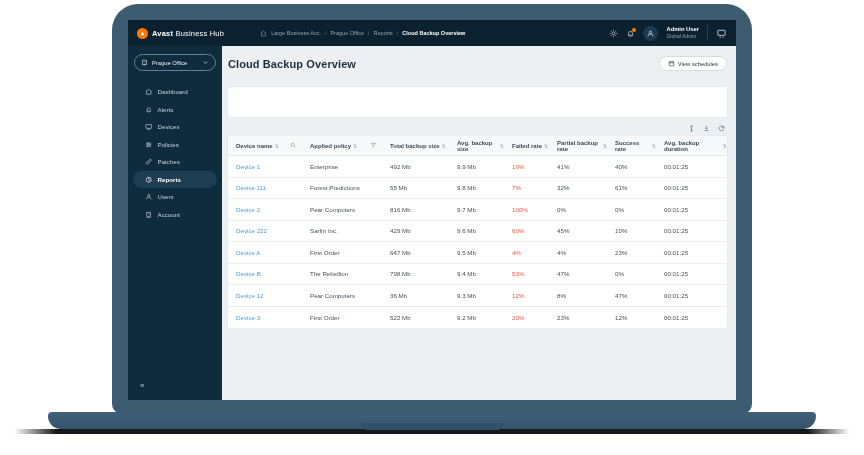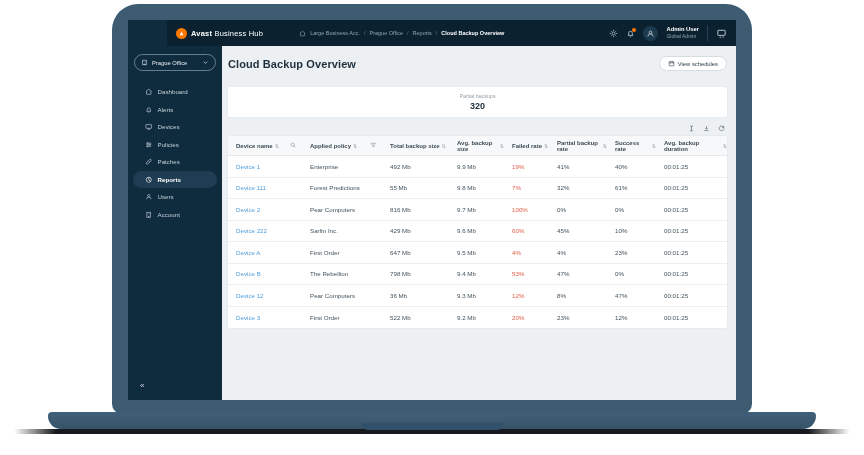--- a/index.html
+++ b/index.html
@@ -14,21 +14,21 @@
   .laptop-notch { position:absolute; left:361px; top:423px; width:143px; height:7px;
     background:#31506a; border-radius:0 0 9px 9px; }
   .laptop-shadow { position:absolute; left:14px; top:429px; width:836px; height:5px;
     background:linear-gradient(90deg, rgba(22,26,30,0), #16191d 5%, #16191d 95%, rgba(22,26,30,0));
     border-radius:3px; }
 
   .screen { position:absolute; left:128px; top:20px; width:608px; height:380px;
     background:#0f2b3e; display:flex; flex-direction:column; overflow:hidden; }
 
   
-  .topbar { height:26px; background:#0b2130; display:flex; padding:0 9px; flex:0 0 auto;margin-left:39px; }
+  .topbar { height:26px; background:#0b2130; display:flex; padding:0 9px; flex:0 0 auto; }
   .logo { display:flex; align-items:center; gap:4px; }
   .logo-mark { width:11px; height:11px; border-radius:50%; background:#ff7800; display:flex; align-items:center; justify-content:center; }
   .logo-mark svg { width:7px; height:7px; }
   .logo-text { color:#fff; font-size:7.5px; letter-spacing:.2px; }
   .logo-text b { font-weight:bold; }
   .crumbs { display:flex; align-items:center; gap:4px; margin-left:36px; color:#8fa4b1; font-size:5.5px; }
   .crumbs .sep { color:#5f7领4; color:#5f7584; }
   .crumbs .current { color:#ffffff; font-weight:bold; }
   .crumb-home svg { width:7px; height:7px; display:block; }
   .topbar-right { margin-left:auto; display:flex; align-items:center; gap:8px; color:#c3cfd7; }
@@ -243,24 +243,20 @@
           <div class="btn-schedules">
             <svg viewBox="0 0 24 24" fill="none" stroke="currentColor" stroke-width="2">
                 <rect x="4" y="6" width="16" height="14" rx="1"></rect>
                 <path d="M4 10h16M8 4v4M16 4v4"></path>
               </svg>
             <span>View schedules</span>
           </div>
         </div>
 
         <div class="stats-card">
-          <div class="stat">
-            <div class="stat-label">Partial backups</div>
-            <div class="stat-value">320</div>
-          </div>
         </div>
 
         <div class="table-tools">
           <span>
               <svg viewBox="0 0 24 24" fill="none" stroke="currentColor" stroke-width="2.4">
                 <path d="M7 4h10M7 20h10M12 4v16"></path>
               </svg>
             </span>
           <span>
               <svg viewBox="0 0 24 24" fill="none" stroke="currentColor" stroke-width="2.4">

